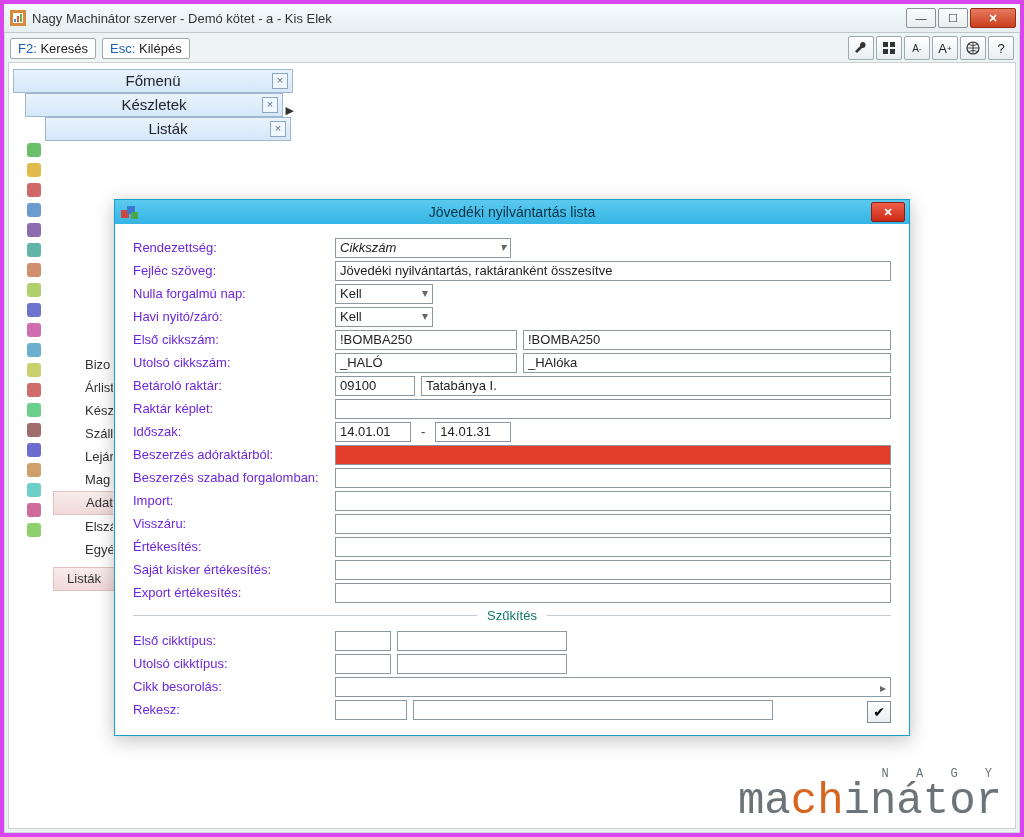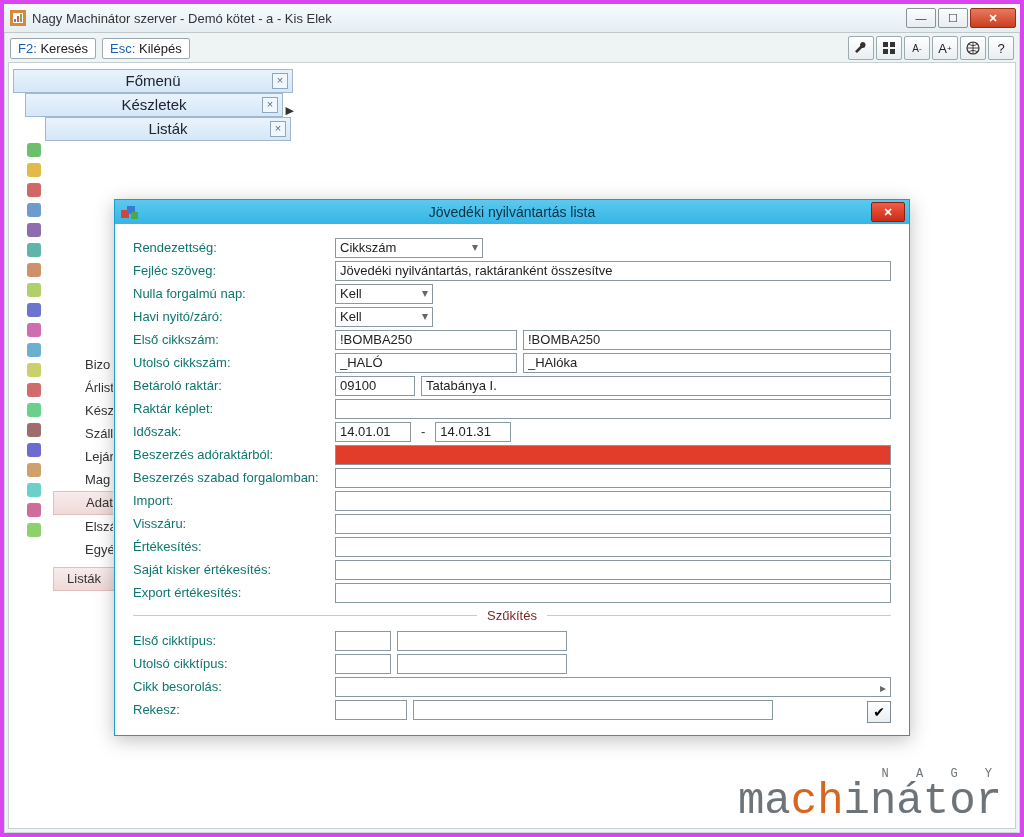--- a/index.html
+++ b/index.html
@@ -40,35 +40,35 @@
   .peek-menu div { height:22px; line-height:22px; padding-left:32px; white-space:nowrap; overflow:hidden; border-top:1px solid transparent;}
   .peek-menu .band1 { background:linear-gradient(#f8ecec,#f0d9d9); border:1px solid #e2c0c0; border-right:none;}
   .listak-btn { position:absolute; left:44px; top:504px; width:60px; height:22px; line-height:22px; text-align:center; background:linear-gradient(#f8ecec,#f0d9d9); border:1px solid #e2c0c0; border-right:none; color:#333;}
   
   .dialog { position:absolute; left:105px; top:136px; width:794px; background:#fff; border:1px solid #1a9ecb; box-shadow:0 4px 18px rgba(0,0,0,0.25); }
   .dlg-title { height:24px; background:linear-gradient(#5cc9ee,#35b5e6); color:#063245; display:flex; align-items:center; justify-content:center; position:relative; font-size:14px; }
   .dlg-title .dlg-icon { position:absolute; left:6px; top:3px; width:18px; height:18px; }
   .dlg-title .dlg-close { position:absolute; right:4px; top:2px; width:32px; height:18px; background:linear-gradient(#ef5e49,#cc2b15); border:1px solid #8e1e0e; color:#fff; display:flex; align-items:center; justify-content:center; border-radius:2px; cursor:pointer; font-weight:bold; font-size:11px;}
   .dlg-body { padding:12px 18px 14px 18px; }
   .form-row { display:flex; align-items:center; height:23px; }
-  .form-row .lbl { width:202px; color:#0f766e; }
+  .form-row .lbl { width:202px; color:#6d28d9; }
   .form-row .ctrls { flex:1; display:flex; gap:6px; align-items:center; }
   input.txt, .fake-select, .combo-long, input.short { box-sizing:border-box; height:20px; border:1px solid #8a98a2; background:#fff; padding:1px 4px; font-family:inherit; font-size:13px; color:#222; }
   .fake-select { position:relative; padding-right:18px; }
   .fake-select::after { content:"▾"; position:absolute; right:4px; top:1px; color:#666; font-size:12px; }
-  .w148 { width:148px; } .w98 { width:98px; } .w182 { width:182px; }
+  .w148 { width:176px;font-style:italic; } .w98 { width:98px; } .w182 { width:182px; }
   .combo-long { flex:1; position:relative; }
   .combo-long .tri { position:absolute; right:4px; top:3px; color:#666; font-size:12px; }
   .txt-flex { flex:1; }
   input.short { width:76px; }
   .dash { padding:0 4px; color:#333; }
   .red-field { background:#e23c2a !important; border-color:#b22514; }
   .divider-row { display:flex; align-items:center; margin:4px 0 6px 0; }
   .divider-row .line { flex:1; height:1px; background:#c4ccd2; }
-  .divider-row .cap { padding:0 10px; color:#7f1d1d; font-size:13px; }
+  .divider-row .cap { padding:0 10px; color:#0f766e; font-size:13px; }
   .check-btn { position:absolute; right:18px; bottom:12px; }
   .check-box { width:22px; height:20px; border:1px solid #7f8c95; background:linear-gradient(#fff,#e9eef1); display:flex; align-items:center; justify-content:center; cursor:pointer; font-size:14px; }
   .brand { position:absolute; right:18px; bottom:12px; text-align:right; font-family:Liberation Mono, monospace; color:#6d7479; pointer-events:none; }
   .brand .nagy { letter-spacing:10px; font-size:12px; text-transform:uppercase; }
   .brand .mach { font-size:44px; line-height:40px; }
   .brand .mach .accent { color:#d8651f; }
 </style>
 </head>
 <body>
 

